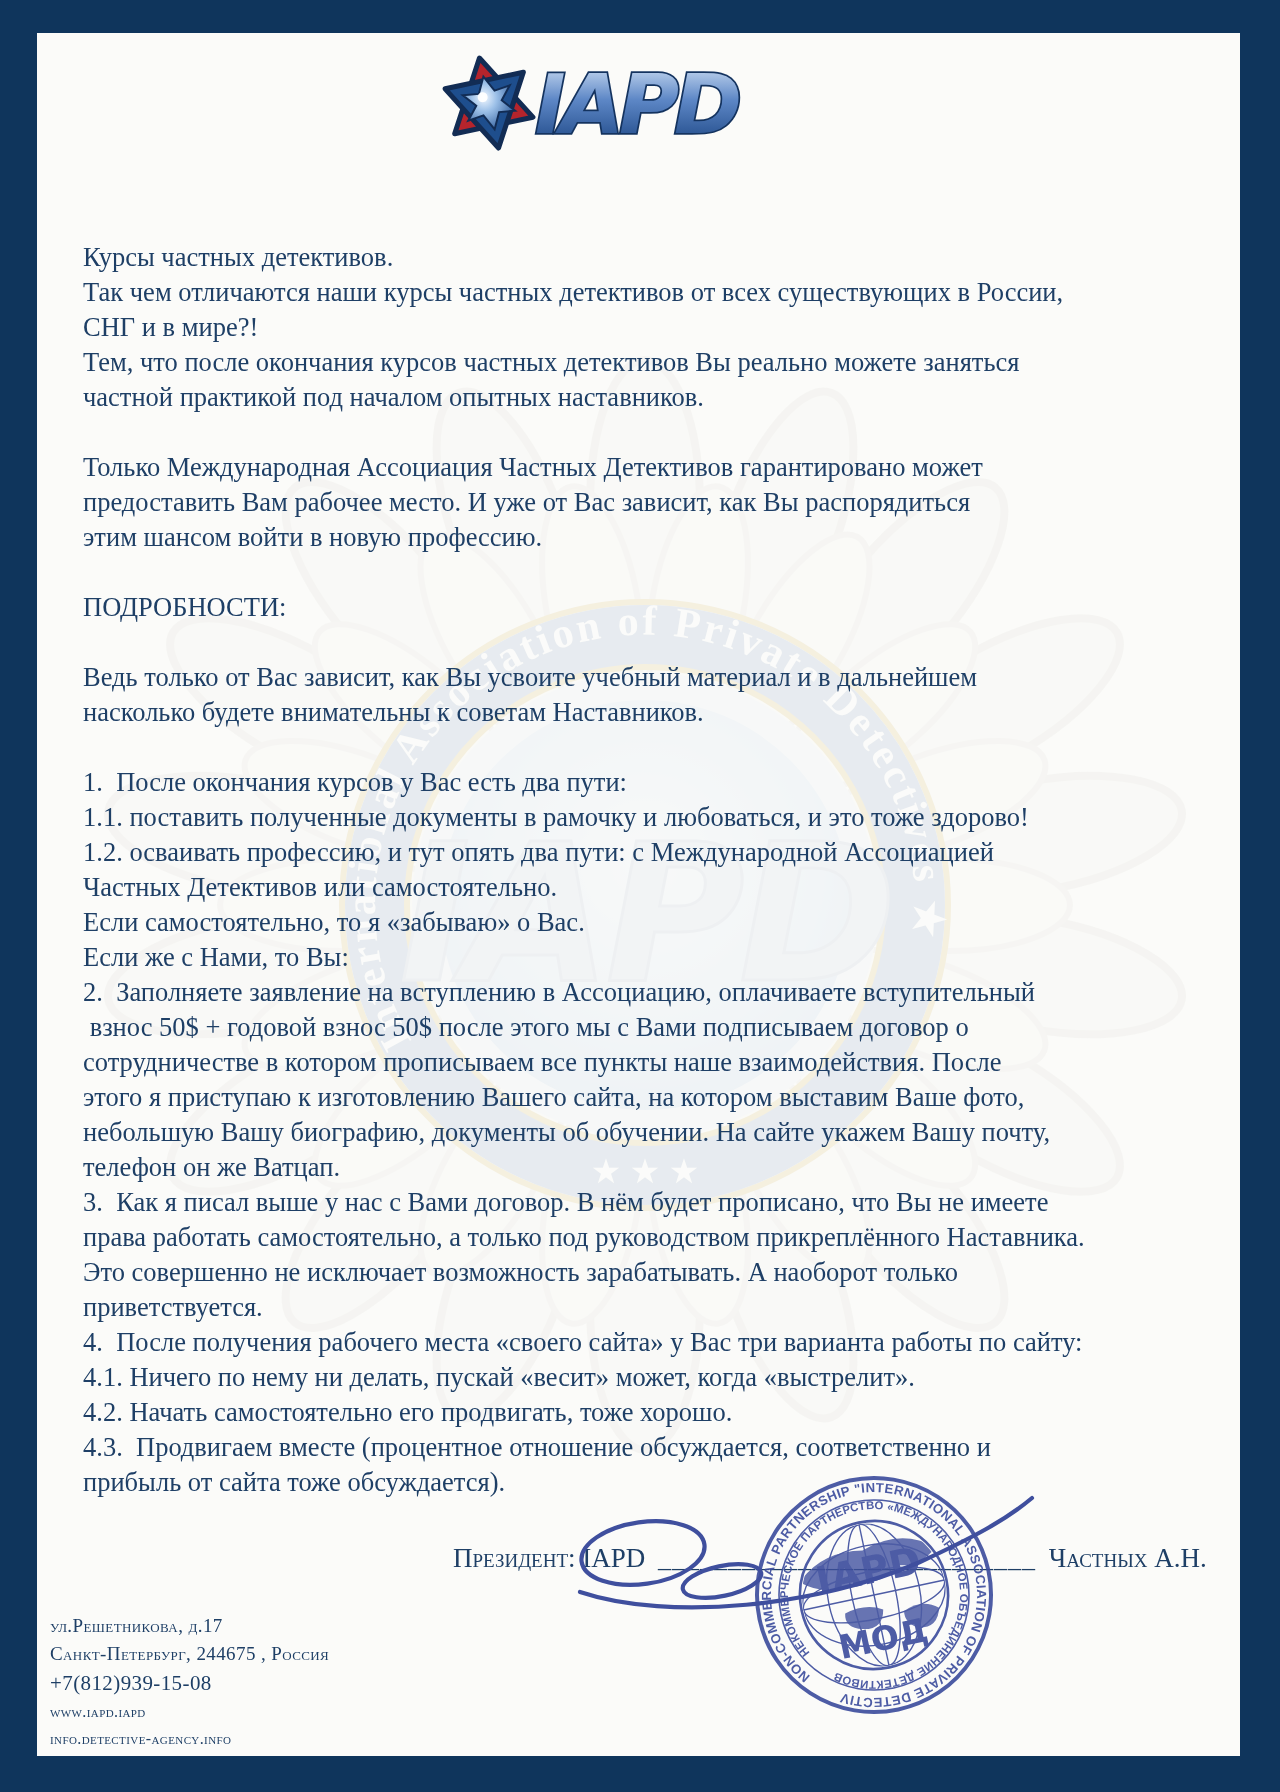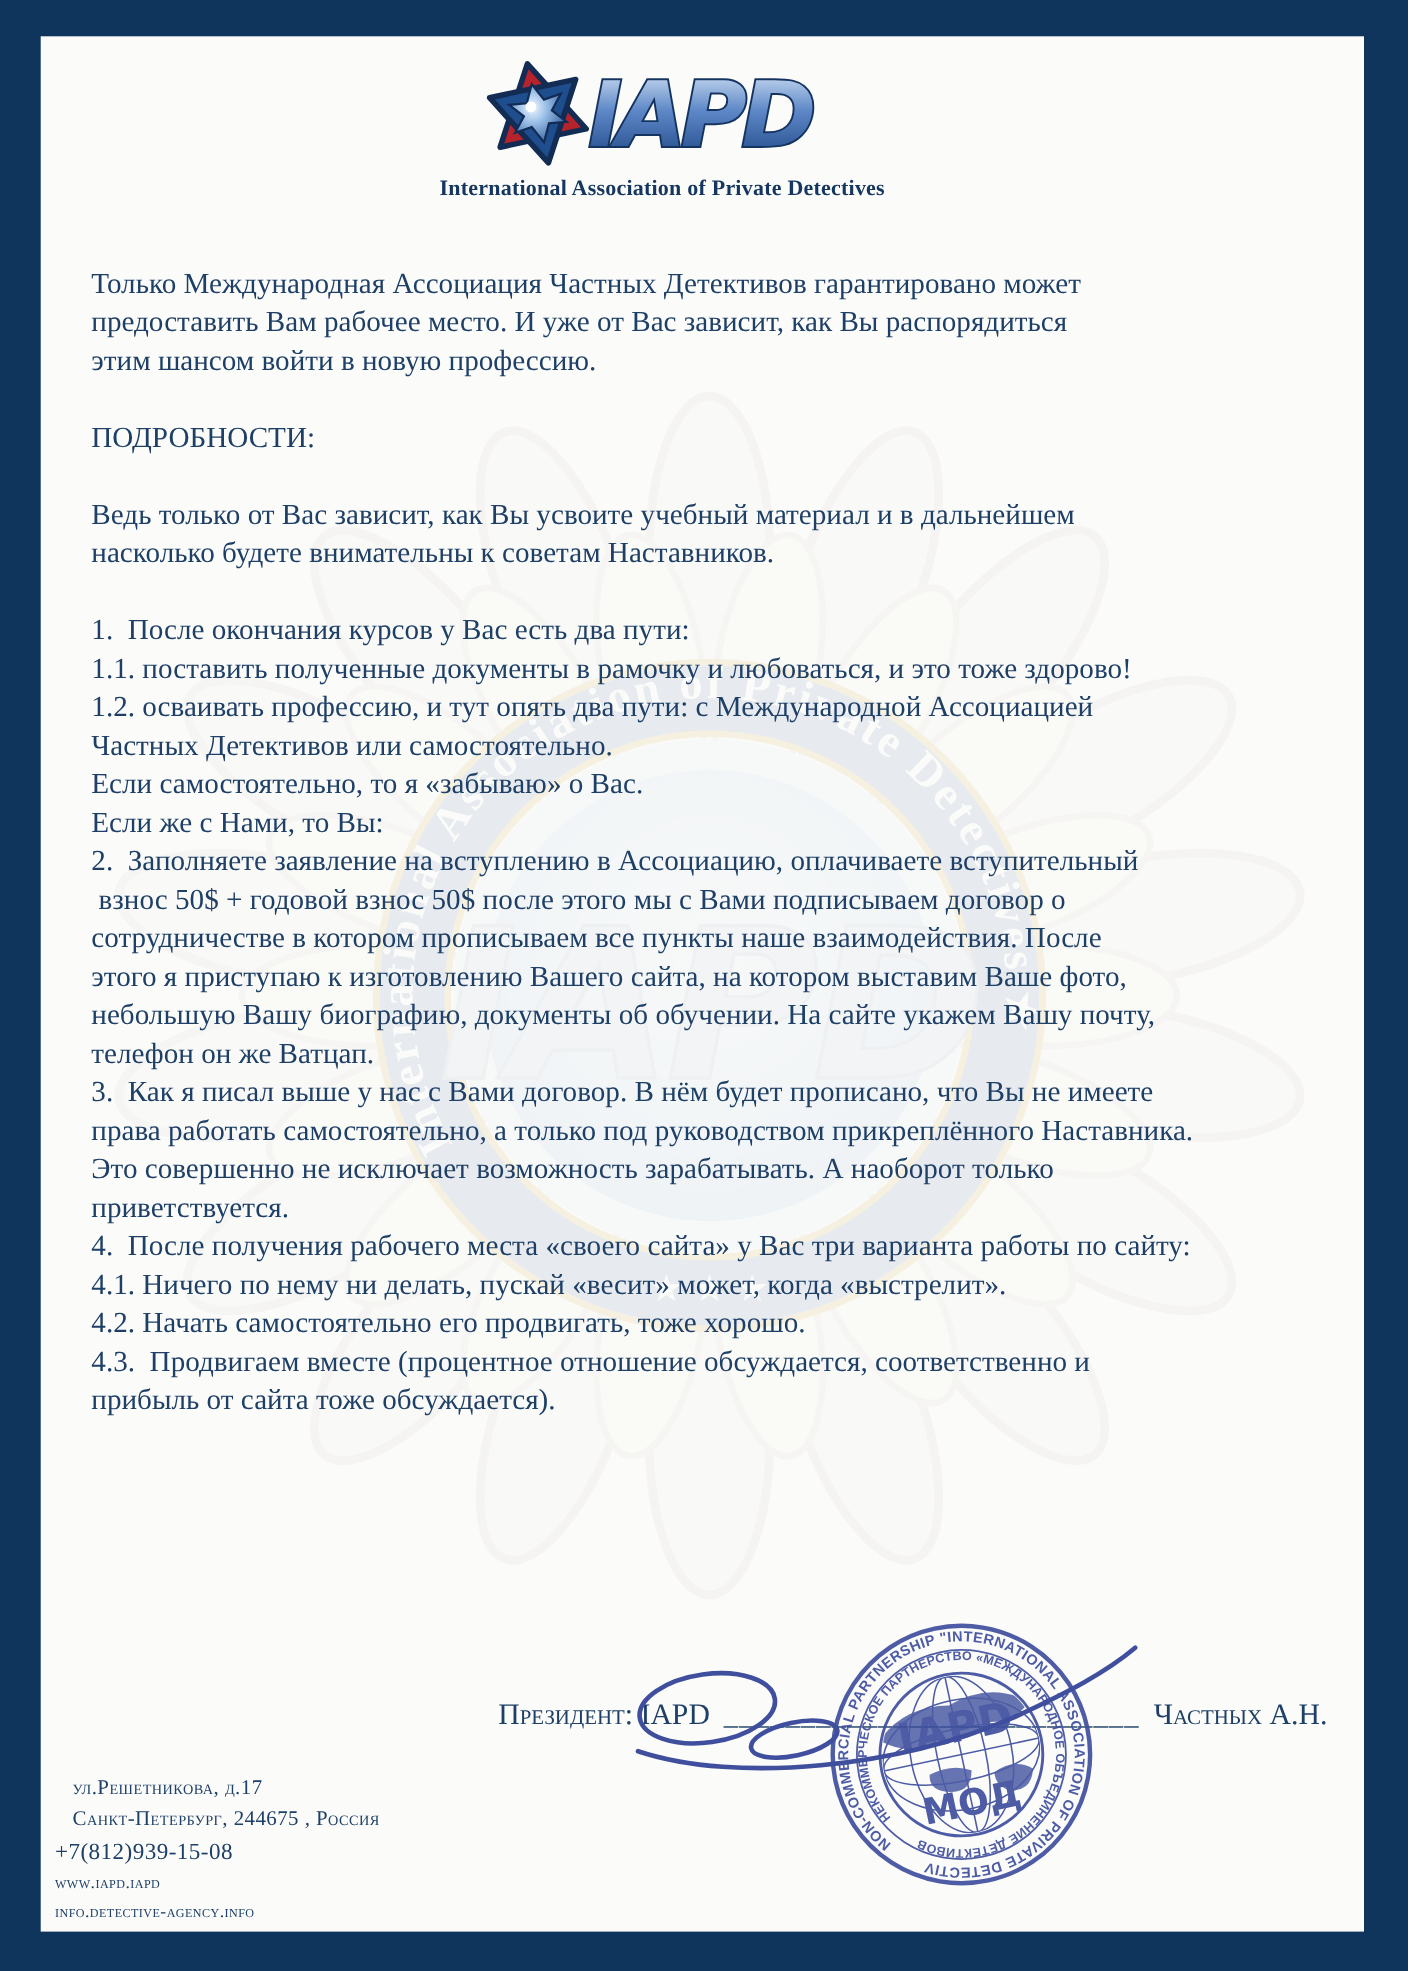--- a/index.html
+++ b/index.html
@@ -26,21 +26,21 @@
     position:absolute;top:1510px;left:416px;white-space:nowrap;
     font-size:27px;color:#1e3f66;z-index:1;
   }
   .sc{font-variant:small-caps;text-align:center;}
   .sig-underline{font-size:26px;letter-spacing:1px;margin:0 6px;}
   .sig-stamp-svg{position:absolute;left:363px;top:1407px;z-index:2;pointer-events:none;}
   .footer{
     position:absolute;left:13px;top:1579px;color:#1e3f66;z-index:1;
     font-variant:small-caps;letter-spacing:.4px;
   }
-  .f-line1,.f-line2{font-size:19px;line-height:28px;margin-left:16px;}
+  .f-line1,.f-line2{font-size:19px;line-height:28px;}
   .f-phone{font-size:21px;line-height:30px;font-variant:normal;}
   .f-site,.f-forum{font-size:16px;line-height:27px;}
 </style>
 </head>
 <body>
 
 <div class="page">
   <div class="inner">
 
     <svg class="watermark" viewBox="-550 -550 1100 1100" width="1100" height="1100">
@@ -123,24 +123,28 @@
           </radialGradient>
         </defs>
         <g transform="translate(52,54) rotate(-12)">
           <path d="M0,-46 L40,23 L-40,23 Z" fill="#b5242c" stroke="#122c54" stroke-width="5" stroke-linejoin="round"></path>
           <path d="M0,46 L40,-23 L-40,-23 Z" fill="#1e4e8d" stroke="#122c54" stroke-width="5" stroke-linejoin="round"></path>
           <path d="M0,-27 L8,-11 L24,-13 L13,0 L24,13 L8,11 L0,27 L-8,11 L-24,13 L-13,0 L-24,-13 L-8,-11 Z" fill="url(#sgrad)" stroke="#122c54" stroke-width="2"></path>
           <circle cx="-5" cy="-7" r="5" fill="#ffffff" opacity=".95"></circle>
         </g>
         <text x="98" y="84" font-family="DejaVu Sans, sans-serif" font-weight="bold" font-style="italic" font-size="82" letter-spacing="-5" fill="url(#lgrad)" stroke="#14335f" stroke-width="3.5" paint-order="stroke">IAPD</text>
       </svg>
-      <div class="subtitle">International Association of Private Detectives</div>
     </div>
 
     <div class="content">
+      <p class="para">Курсы частных детективов.
+Так чем отличаются наши курсы частных детективов от всех существующих в России,
+СНГ и в мире?!
+Тем, что после окончания курсов частных детективов Вы реально можете заняться
+частной практикой под началом опытных наставников.</p>
       <p class="para">Только Международная Ассоциация Частных Детективов гарантировано может
 предоставить Вам рабочее место. И уже от Вас зависит, как Вы распорядиться
 этим шансом войти в новую профессию.</p>
       <p class="para">ПОДРОБНОСТИ:</p>
       <p class="para">Ведь только от Вас зависит, как Вы усвоите учебный материал и в дальнейшем
 насколько будете внимательны к советам Наставников.</p>
       <p class="para">1.  После окончания курсов у Вас есть два пути:
 1.1. поставить полученные документы в рамочку и любоваться, и это тоже здорово!
 1.2. осваивать профессию, и тут опять два пути: с Международной Ассоциацией
 Частных Детективов или самостоятельно.

